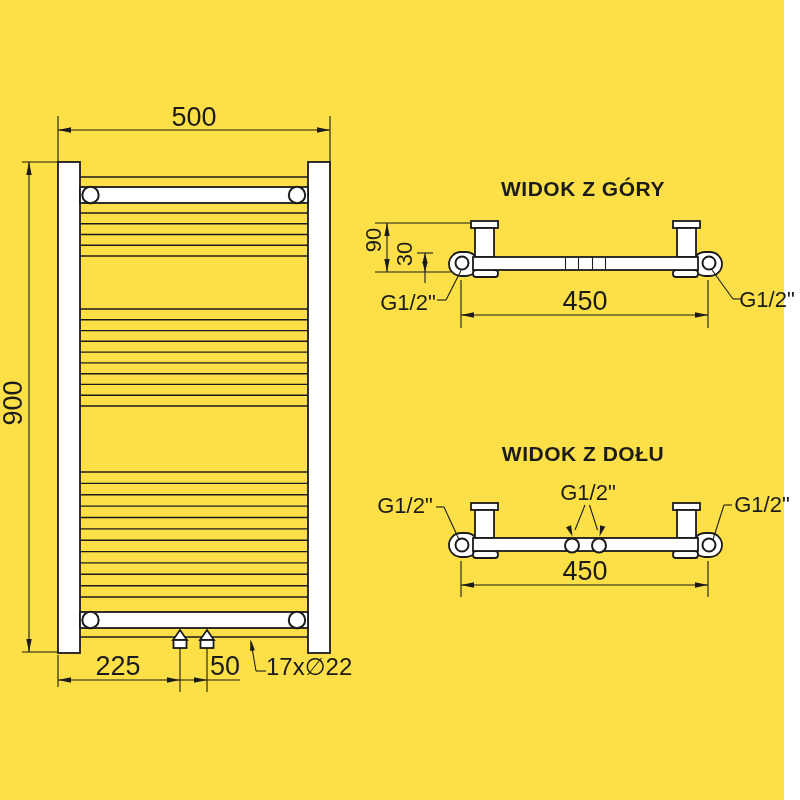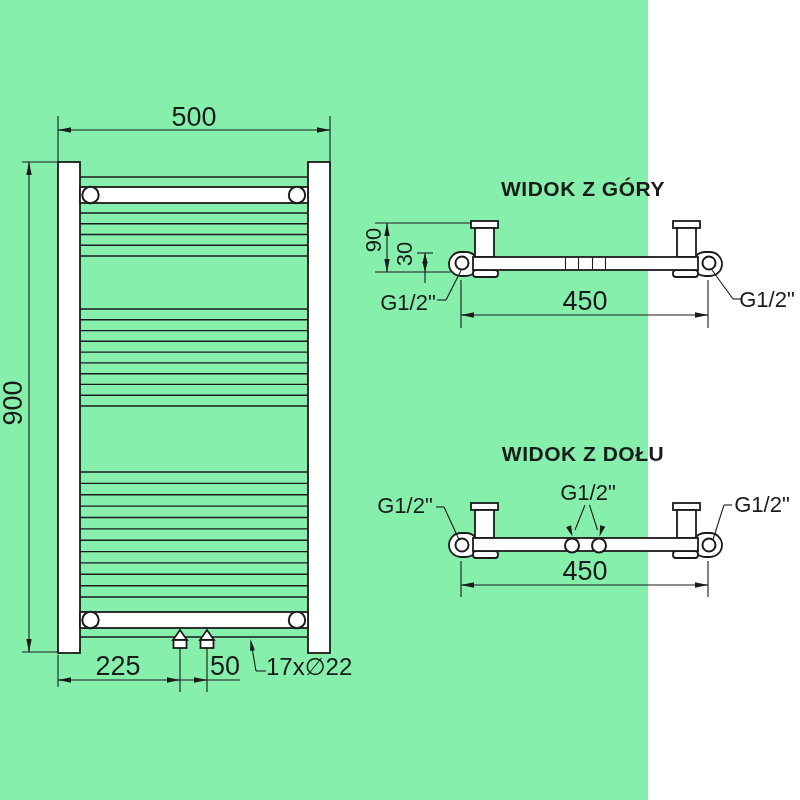--- a/index.html
+++ b/index.html
@@ -5,23 +5,23 @@
   html, body {
     margin: 0;
     padding: 0;
     background: #ffffff;
     width: 800px;
     height: 800px;
     overflow: hidden;
   }
   .sheet {
     position: relative;
-    width: 648px;
+    width: 784px;
     height: 800px;
-    background: #86efac;
+    background: #fde047;
   }
   svg text {
     font-family: "Liberation Sans", "DejaVu Sans", sans-serif;
     fill: #1b1b1b;
   }
   .dim-text  { font-size: 27px; }
   .dim-text-sm { font-size: 22px; }
   .conn-text { font-size: 22px; }
   .callout-text { font-size: 24px; }
   .view-title { font-size: 21px; font-weight: bold; letter-spacing: 0.5px; }

